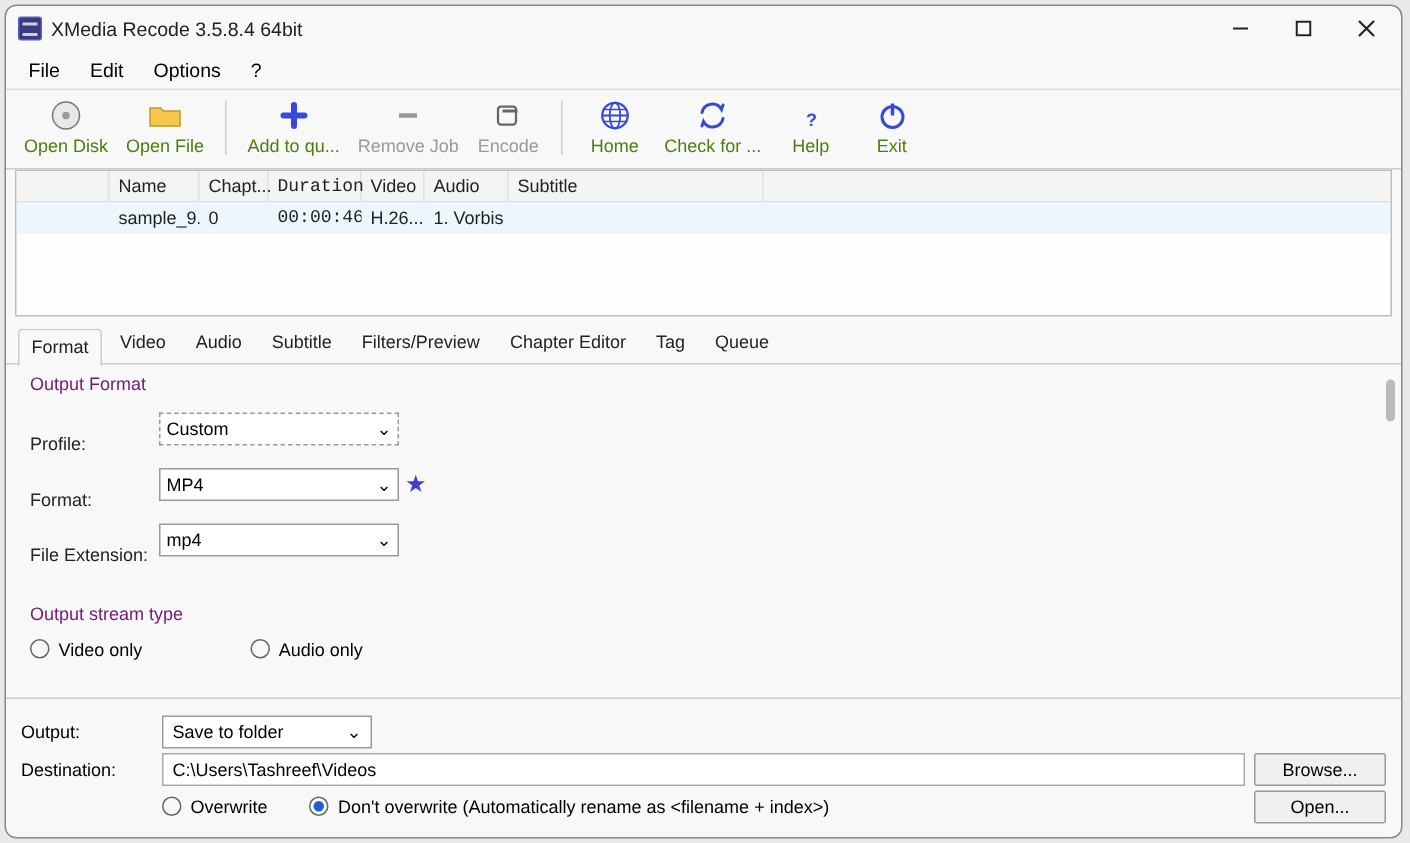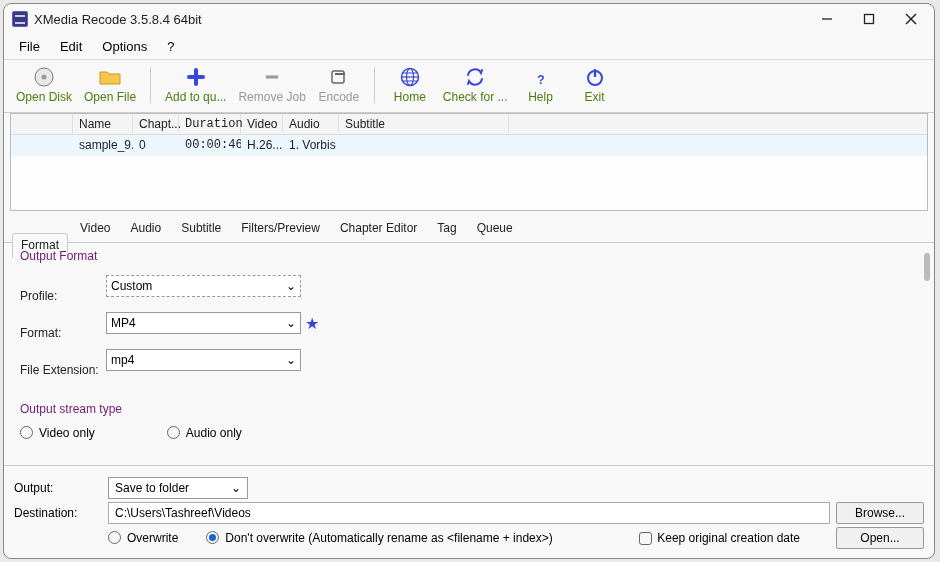--- a/index.html
+++ b/index.html
@@ -27,29 +27,29 @@
 .fg-row > div { padding: 3px 6px; font-size: 12px; color: #222; overflow: hidden; white-space: nowrap; }
 .col-play { width: 62px; }
 .col-name { width: 60px; }
 .col-chap { width: 46px; }
 .col-dur { width: 62px; font-family: Liberation Mono, monospace; }
 .col-vid { width: 42px; }
 .col-aud { width: 56px; }
 .col-sub { width: 170px; }
 .tabs { display: flex; gap: 4px; padding: 6px 8px 0; border-bottom: 1px solid #ccc; }
 .tab { padding: 4px 8px 5px; font-size: 12px; color: #222; cursor: pointer; }
-.tab.active { border: 1px solid #ccc; border-bottom: 1px solid #f8f8f8; background: #f8f8f8; position: relative; top: 16px; border-radius: 3px 3px 0 0; }
+.tab.active { border: 1px solid #ccc; border-bottom: 1px solid #f8f8f8; background: #f8f8f8; position: relative; top: 2px; border-radius: 3px 3px 0 0; }
 .panel { padding: 6px 10px 4px; flex: 1; position: relative; }
 .fold-box { display: inline-block; vertical-align: top; }
 .fold-title { font-size: 12px; color: #701a75; margin: 0 0 6px 6px; }
 .output-format { width: 318px; }
 .mux-box { margin-left: 20px; width: 370px; border: 1px solid #e0e0e0; background: #fafafa; padding: 0 0 8px; }
 .form-row { display: flex; align-items: center; margin: 3px 0; }
 .form-row label { width: 92px; font-size: 12px; color: #222; padding-left: 6px; margin-top: 20px; }
-.combo { display: flex; align-items: center; width: 195px; height: 22px; border: 1px solid #999; background: #fff; padding: 0 4px; font-size: 12px; }
+.combo { display: flex; align-items: center; width: 160px; height: 22px; border: 1px solid #999; background: #fff; padding: 0 4px; font-size: 12px; }
 .combo.dotted { border-style: dashed; }
 .combo .arrow { margin-left: auto; }
 .star { margin-left: 4px; color: #4040d0; font-size: 16px; }
 .stream-box { margin-top: 22px; }
 .radio-row { display: flex; align-items: flex-start; gap: 6px; padding: 4px 6px; }
 .radio { width: 13px; height: 13px; border: 1px solid #666; border-radius: 50%; display: inline-flex; align-items: center; justify-content: center; }
 .radio.checked::after { content: ""; width: 7px; height: 7px; background: #1a62d6; border-radius: 50%; }
 .chk { width: 13px; height: 13px; border: 1px solid #666; border-radius: 3px; display: inline-block; vertical-align: middle; margin-right: 5px; }
 .bottom { border-top: 1px solid #ccc; padding: 8px 10px 6px; }
 .b-row { display: flex; align-items: center; margin: 3px 0; gap: 6px; }
@@ -279,20 +279,19 @@
       <div class="b-label"></div>
       <div style="display:flex;align-items:center;gap:28px;flex:1;">
         <label class="radio-row" style="padding:0;">
             <span class="radio"></span>
             <span>Overwrite</span>
           </label>
         <label class="radio-row" style="padding:0;">
             <span class="radio checked"></span>
             <span>Don't overwrite (Automatically rename as &lt;filename + index&gt;)</span>
           </label>
-        <label style="margin-left:auto;margin-right:30px;"><span class="chk"></span><span>Keep original creation date</span></label>
       </div>
       <div class="btn">
           <span>Open...</span>
         </div>
     </div>
   </div>
 </div>
 
 </body></html>

